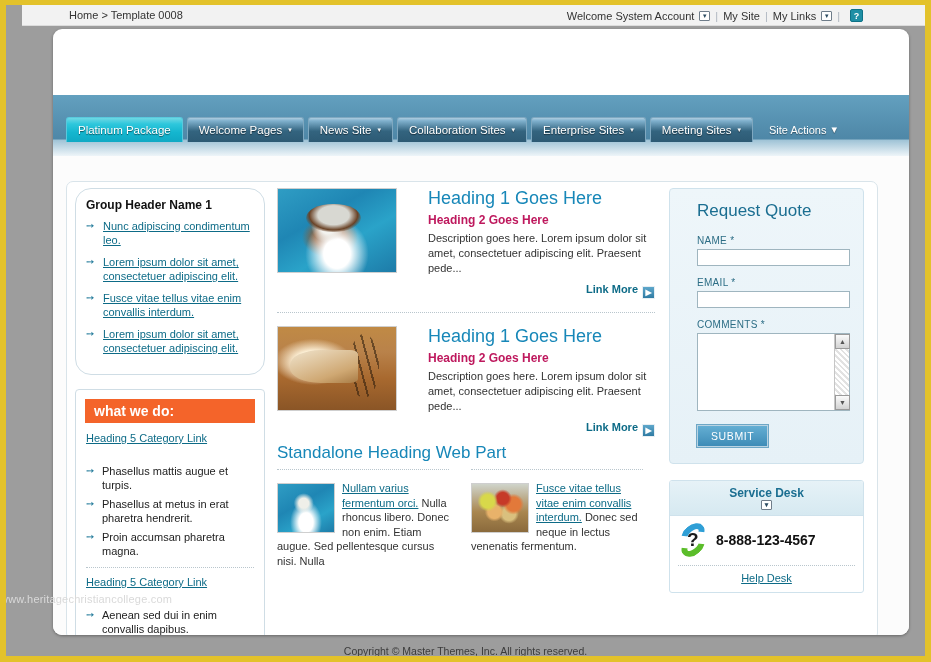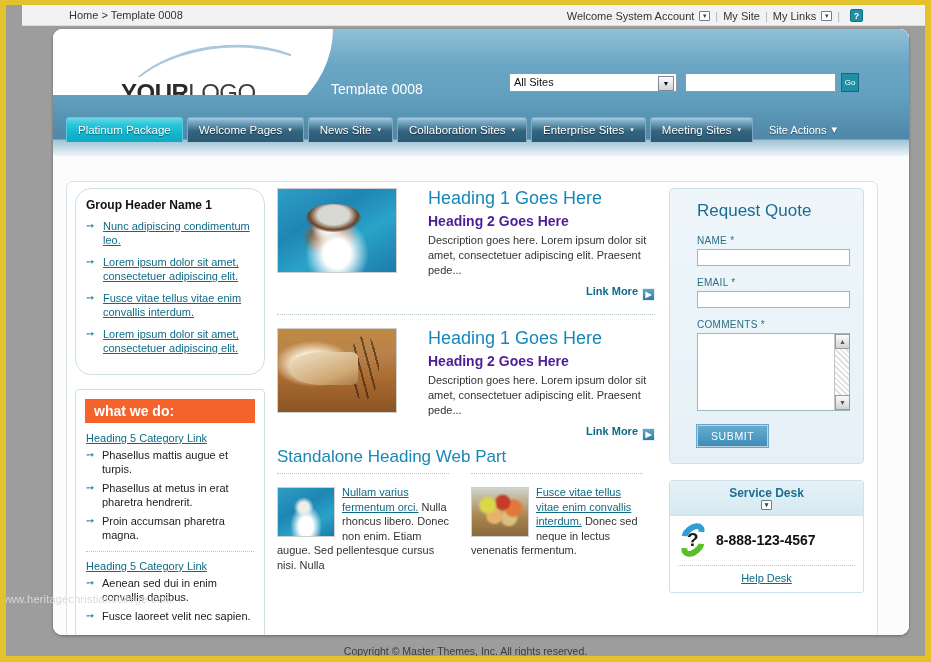--- a/index.html
+++ b/index.html
@@ -197,21 +197,21 @@
     margin-top:14px; border:1px solid #cfdde5; border-radius:4px;
     background:#fff; padding:0 0 10px 0;
   }
   .wwd-head {
     margin:9px 9px 9px 9px;
     background:#f4642a; color:#fff;
     font-size:14px; font-weight:bold;
     padding:4px 9px;
   }
   .wwd-body { padding:0 10px; }
-  .cat-link { display:block; color:#0d6b87; text-decoration:underline; font-size:11px; margin:0 0 4px 0; }
+  .cat-link { display:block; color:#0d6b87; text-decoration:underline; font-size:11px; margin:0 0 20px 0; }
   ul.arrow.tight li { margin-bottom:5px; padding-left:16px; }
   .dotted-sep {
     border-top:1px dotted #b9c6cd; margin:9px 0 8px 0;
   }
 
   
   .colM { width:378px; margin-left:12px; }
   .art-row { display:flex; gap:31px; }
   .thumb {
     width:120px; height:85px; flex:none;
@@ -242,21 +242,21 @@
     background:linear-gradient(160deg,#f0e4cd,#cfa873 70%,#a87b45);
     border-radius:45% 12% 12% 45%;
   }
   .thumb.plane::before{
     content:""; position:absolute; right:14%; top:8%;
     width:26%; height:78%;
     background:repeating-linear-gradient(75deg, rgba(40,25,10,.55) 0 2px, rgba(40,25,10,0) 2px 9px);
     border-radius:50%;
   }
   .h1g { color:#1787b8; font-size:18px; margin:0 0 4px 0; font-weight:normal; }
-  .h2g { color:#4c1d95; font-size:14px; font-weight:bold; margin:0 0 4px 0; }
+  .h2g { color:#be185d; font-size:12px; font-weight:bold; margin:0 0 4px 0; }
   .desc { color:#333; font-size:11px; line-height:15px; margin:0; }
   .linkmore {
     text-align:right; margin-top:7px;
     font-size:11px; font-weight:bold; color:#0d6b87;
   }
   .linkmore .chev {
     display:inline-block; width:13px; height:13px; margin-left:4px;
     background:linear-gradient(180deg,#5ea7cb,#2f7ba3);
     border:1px solid #e8eff3; color:#fff; font-size:8px;
     line-height:12px; text-align:center; vertical-align:-2px;
@@ -391,39 +391,20 @@
       <span class="sep">|</span>
       <a href="#">My Links</a>
       <span class="dd-glyph">▾</span>
       <span class="sep">|</span>
       <span class="help-btn">?</span>
     </div>
   </div>
 
   <div class="shell">
 
-    <div class="header">
-      <div class="hdr-blue"></div>
-      <div class="hdr-curve"></div>
-      <div class="swoosh"></div>
-      <div class="logo">
-        <b>YOUR</b><span>LOGO</span>
-      </div>
-      <div class="site-title">Template 0008</div>
-
-      <div class="searchbox">
-        <div class="scope">
-          <span>All Sites</span>
-          <span class="scope-arrow">▼</span>
-        </div>
-        <div class="sfield"></div>
-        <div class="go-btn">Go</div>
-      </div>
-
-    </div>
 
     <div class="navbar">
       <div class="tabs">
         <div class="tab active">
           <span>Platinum Package</span>
         </div>
         <div class="tab">
           <span>Welcome Pages</span>
           <span class="caret">▾</span>
         </div>

